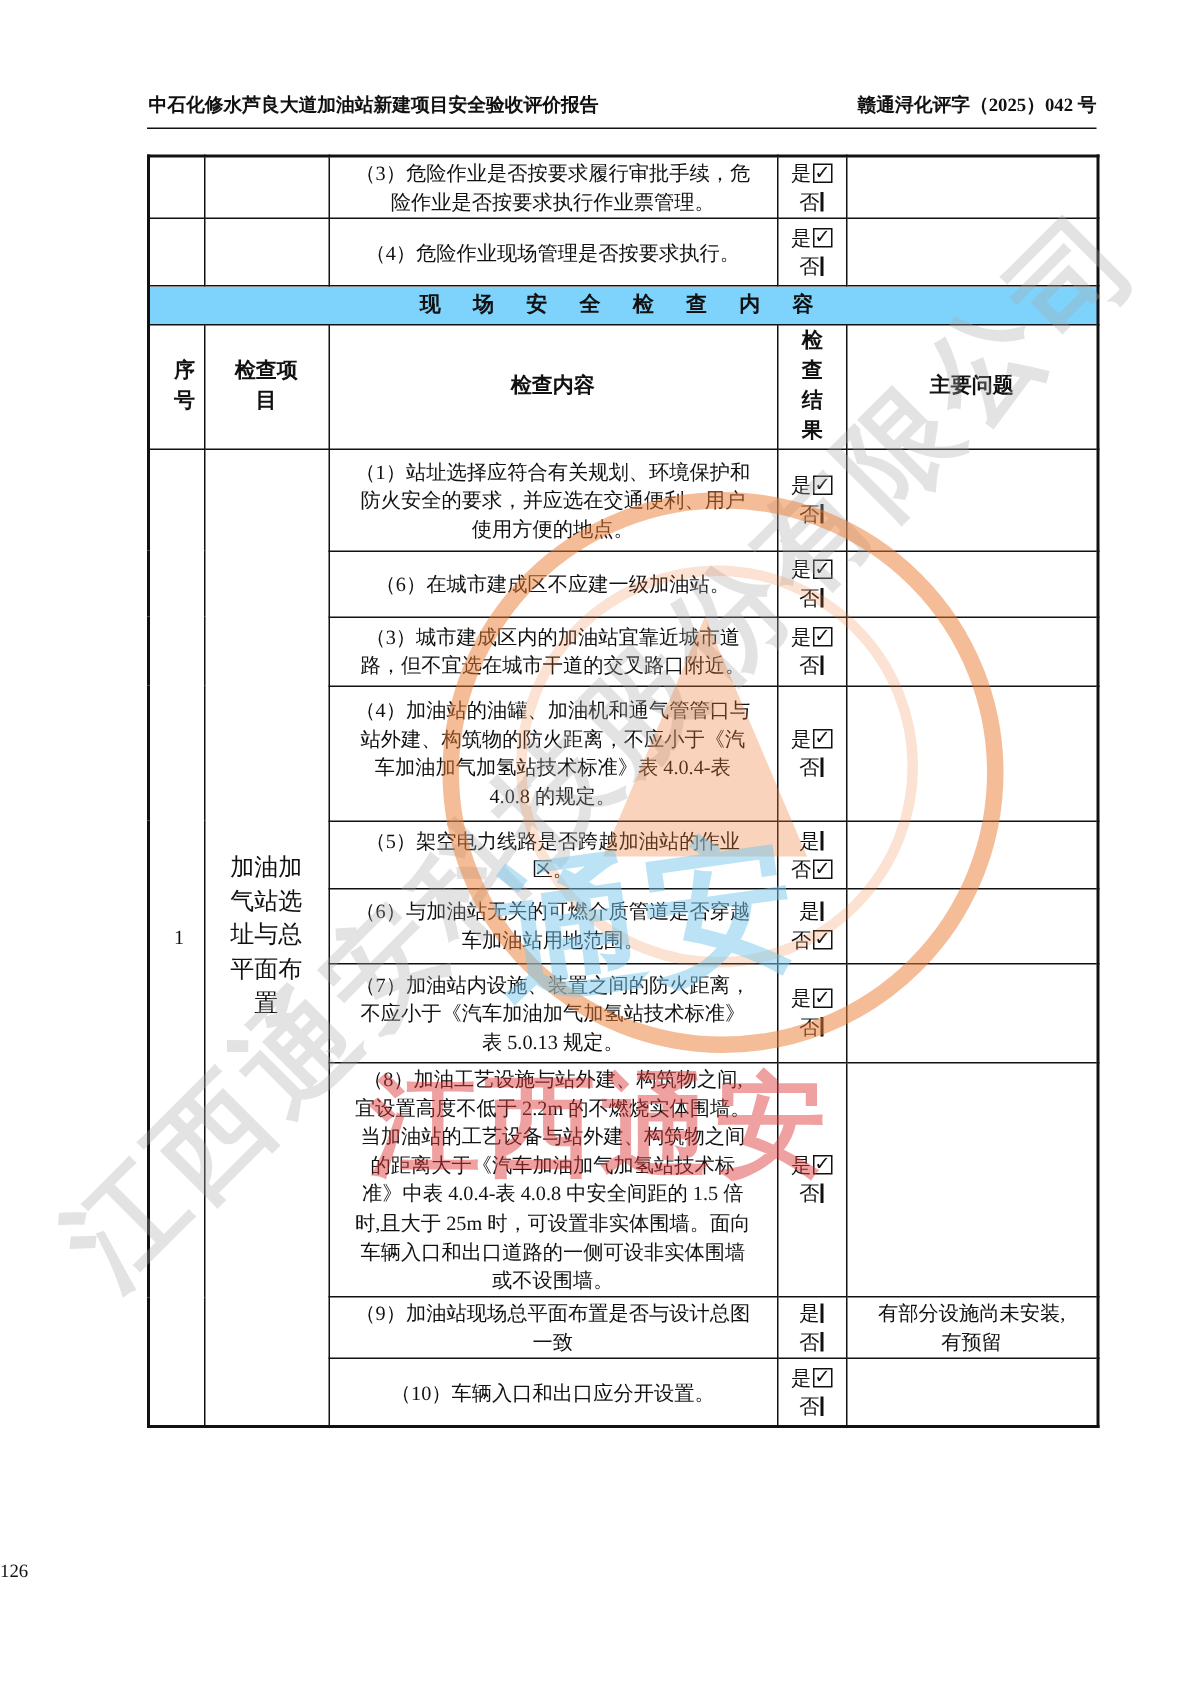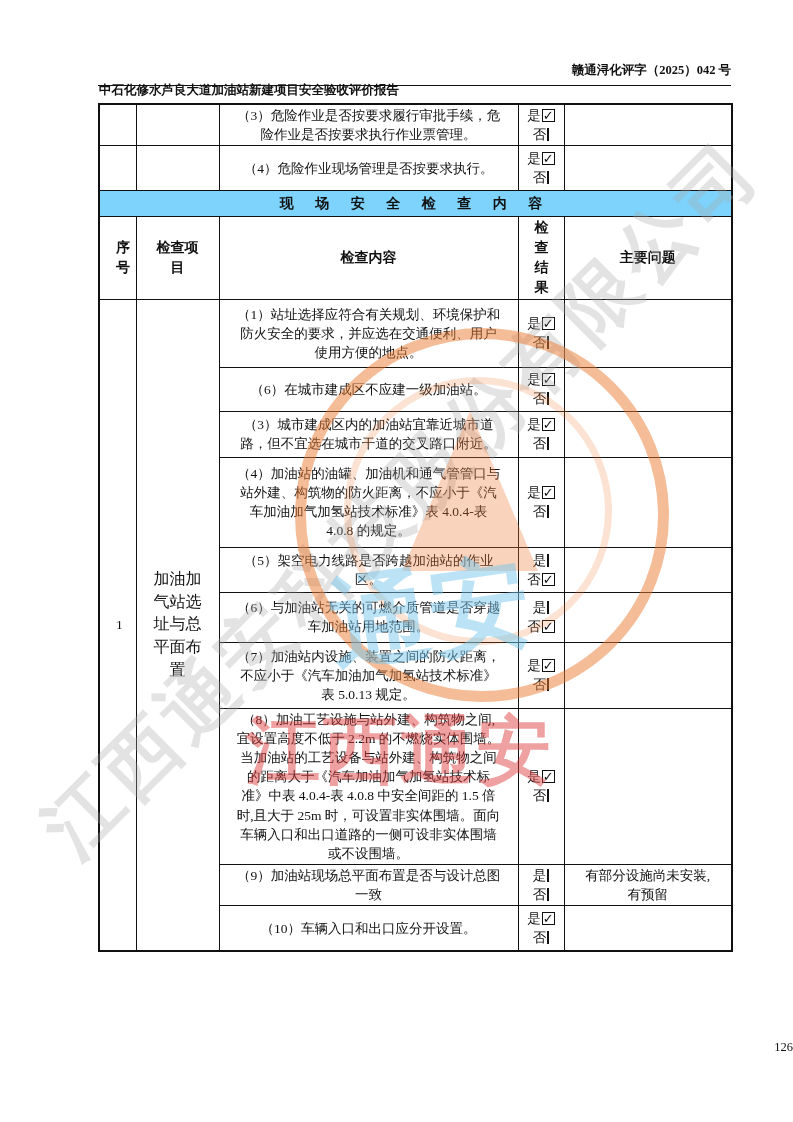--- a/index.html
+++ b/index.html
@@ -1,21 +1,21 @@
 <!DOCTYPE html>
 <html><head>
 <meta charset="utf-8">
 <style>
   html,body{margin:0;padding:0;background:#ffffff;}
   .page{
     position:relative;width:793px;height:1122px;margin:0 auto;background:#ffffff;
     font-family:"Liberation Serif","DejaVu Serif",serif;color:#111;overflow:hidden;
   }
   
-  .hdr-left{position:absolute;left:99px;top:62px;font-size:12.5px;font-weight:bold;white-space:nowrap;margin-top:20px;}
+  .hdr-left{position:absolute;left:99px;top:62px;font-size:12.5px;font-weight:bold;white-space:nowrap;}
   .hdr-right{position:absolute;right:62px;top:62px;font-size:12.5px;font-weight:bold;white-space:nowrap;}
   .hdr-rule{position:absolute;left:98px;top:85px;width:633px;height:0;border-top:1.6px solid #111;}
   
   table.chk{
     position:absolute;left:98px;top:103px;width:633px;
     border-collapse:collapse;table-layout:fixed;
     font-size:13.5px;line-height:1.42;
   }
   table.chk td{border:1px solid #111;padding:1px 16px;vertical-align:middle;text-align:center;overflow:hidden;}
   table.chk{border:2px solid #111;}
@@ -61,21 +61,21 @@
   }
   .wm-blue{
     left:330px;top:548px;font-size:100px;font-weight:bold;white-space:nowrap;
     transform:rotate(-8deg);color:rgba(120,200,235,0.50);
   }
   .wm-red{
     left:246px;top:702px;font-size:74px;font-weight:bold;white-space:nowrap;
     letter-spacing:3px;color:rgba(222,58,58,0.48);text-align:right;
   }
   
-  .footer{position:absolute;left:0;top:1040px;width:100%;text-align:right;font-size:12.5px;}
+  .footer{position:absolute;left:0;top:1040px;width:100%;text-align:left;font-size:12.5px;}
 </style>
 </head>
 <body>
 
 <div class="page">
 
   <div class="hdr-left">中石化修水芦良大道加油站新建项目安全验收评价报告</div>
   <div class="hdr-right">赣通浔化评字（2025）042 号</div>
   <div class="hdr-rule"></div>
 

